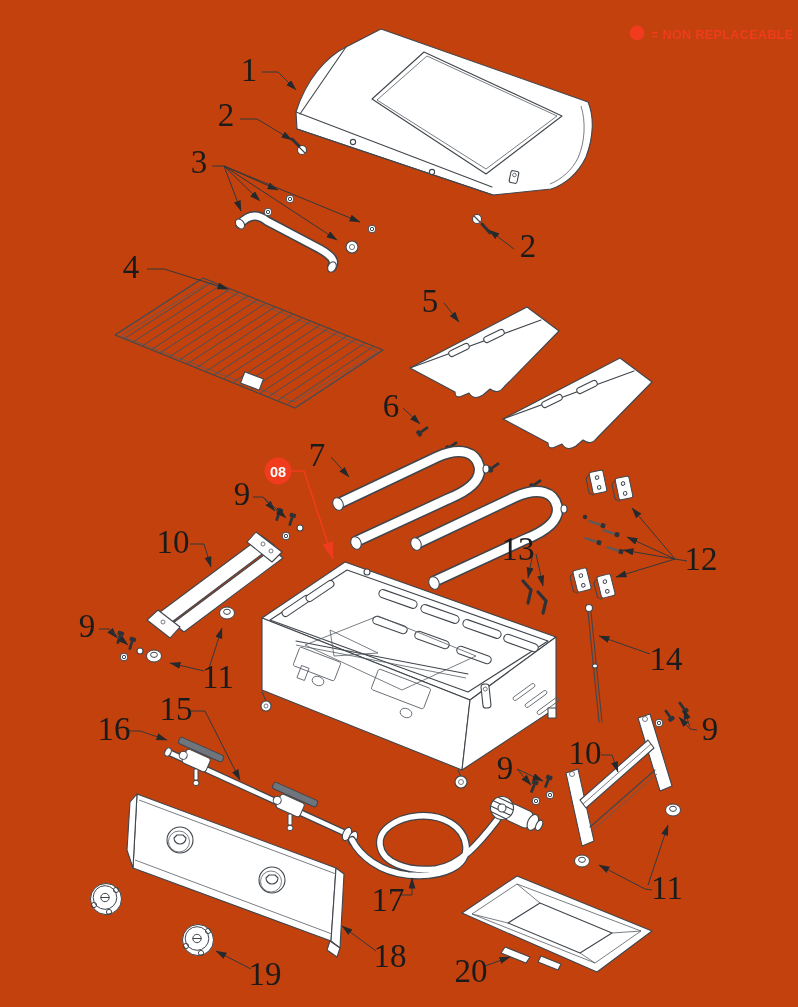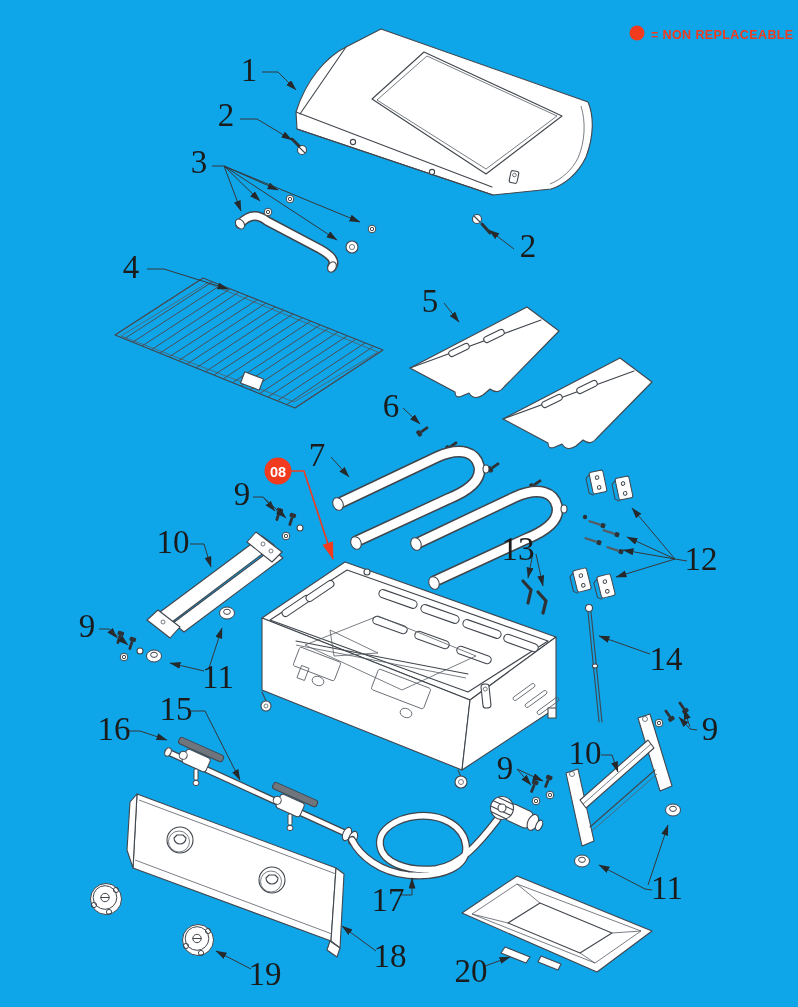--- a/index.html
+++ b/index.html
@@ -1,16 +1,16 @@
 <!DOCTYPE html>
 <html><head>
 <meta charset="utf-8">
 <style>
   html,body{margin:0;padding:0;background:#fff;}
-  .stage{position:relative;width:798px;height:1007px;background:#0ea5e9;overflow:hidden;
+  .stage{position:relative;width:798px;height:1007px;background:#c2410c;overflow:hidden;
          font-family:"Liberation Sans",sans-serif;}
   svg{position:absolute;left:0;top:0;}
   .ln{stroke:#41464d;stroke-width:1.1;fill:none;stroke-linejoin:round;stroke-linecap:round;}
   .lnw{stroke:#41464d;stroke-width:1.1;fill:#fff;stroke-linejoin:round;}
   .lnthin{stroke:#575d64;stroke-width:0.8;fill:none;}
   .dark{fill:#2e3236;stroke:none;}
   .ld{stroke:#35383c;stroke-width:1;fill:none;}
   .num{font-family:"Liberation Serif",serif;font-size:33px;fill:#1b1b1b;text-anchor:middle;}
   .legendtxt{font-family:"Liberation Sans",sans-serif;font-weight:bold;font-size:12.5px;letter-spacing:.4px;}
   .badgetxt{font-family:"Liberation Sans",sans-serif;font-weight:bold;font-size:14.5px;text-anchor:middle;}

